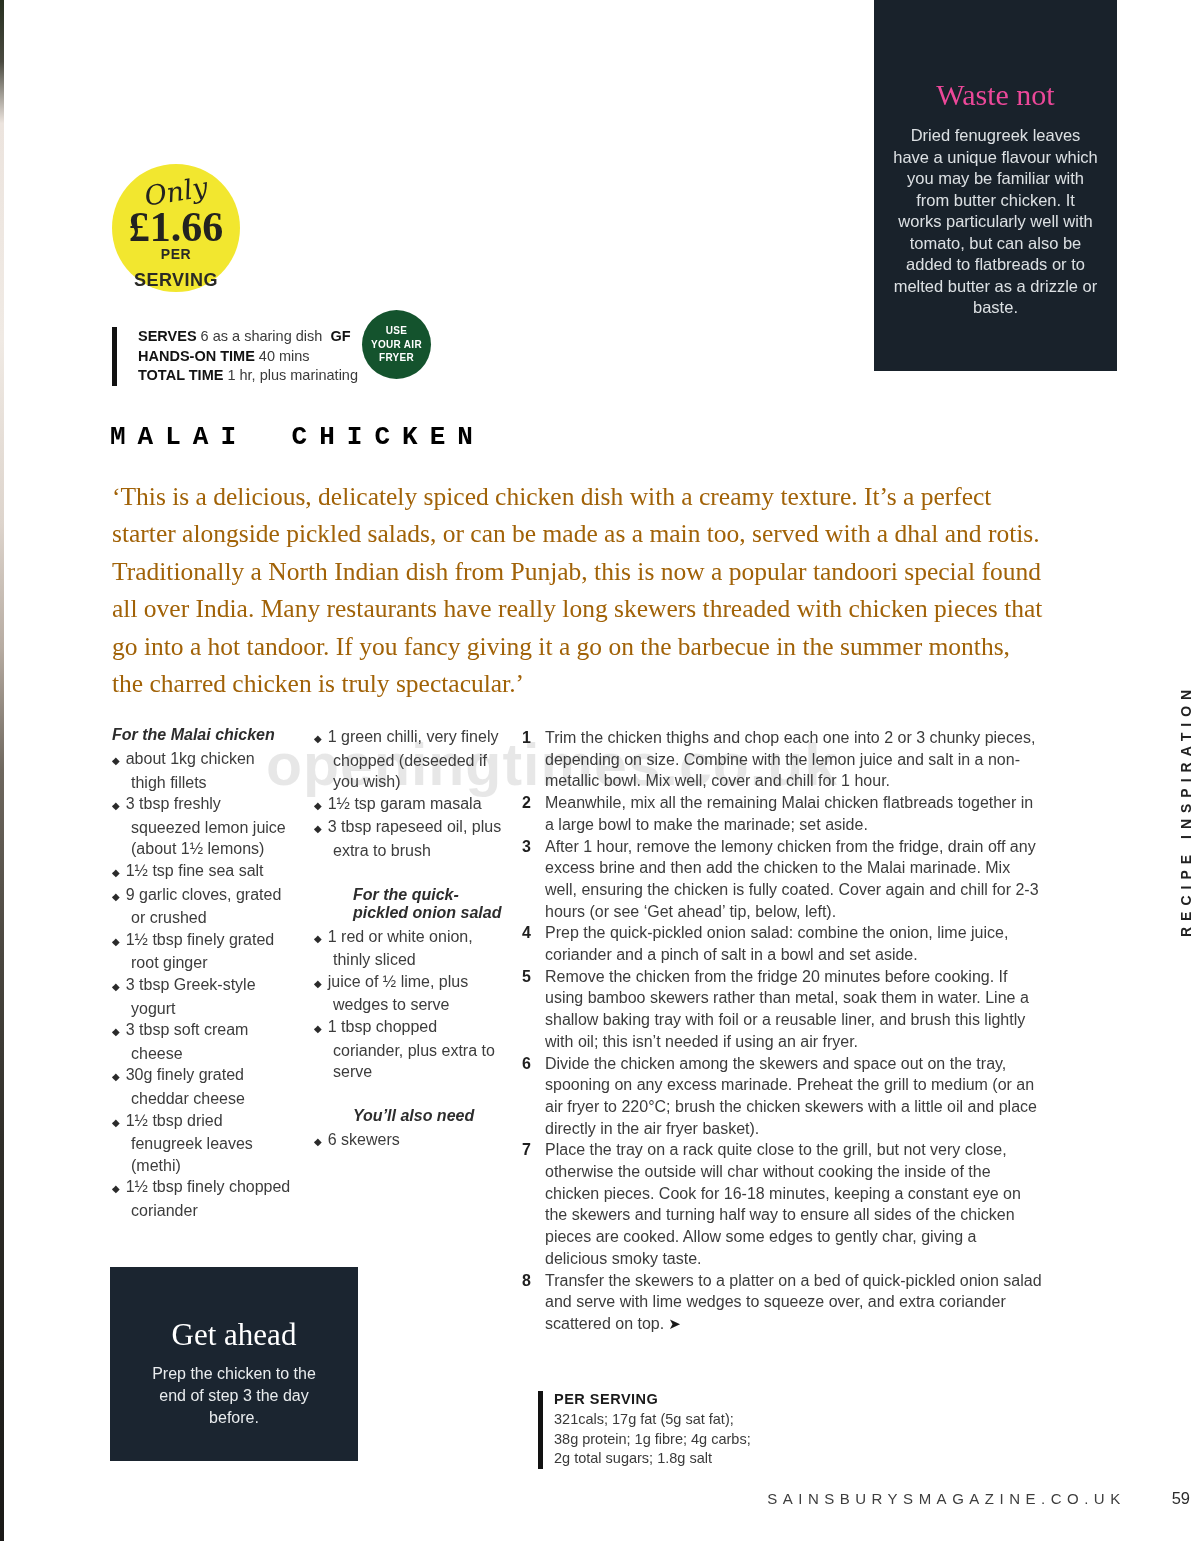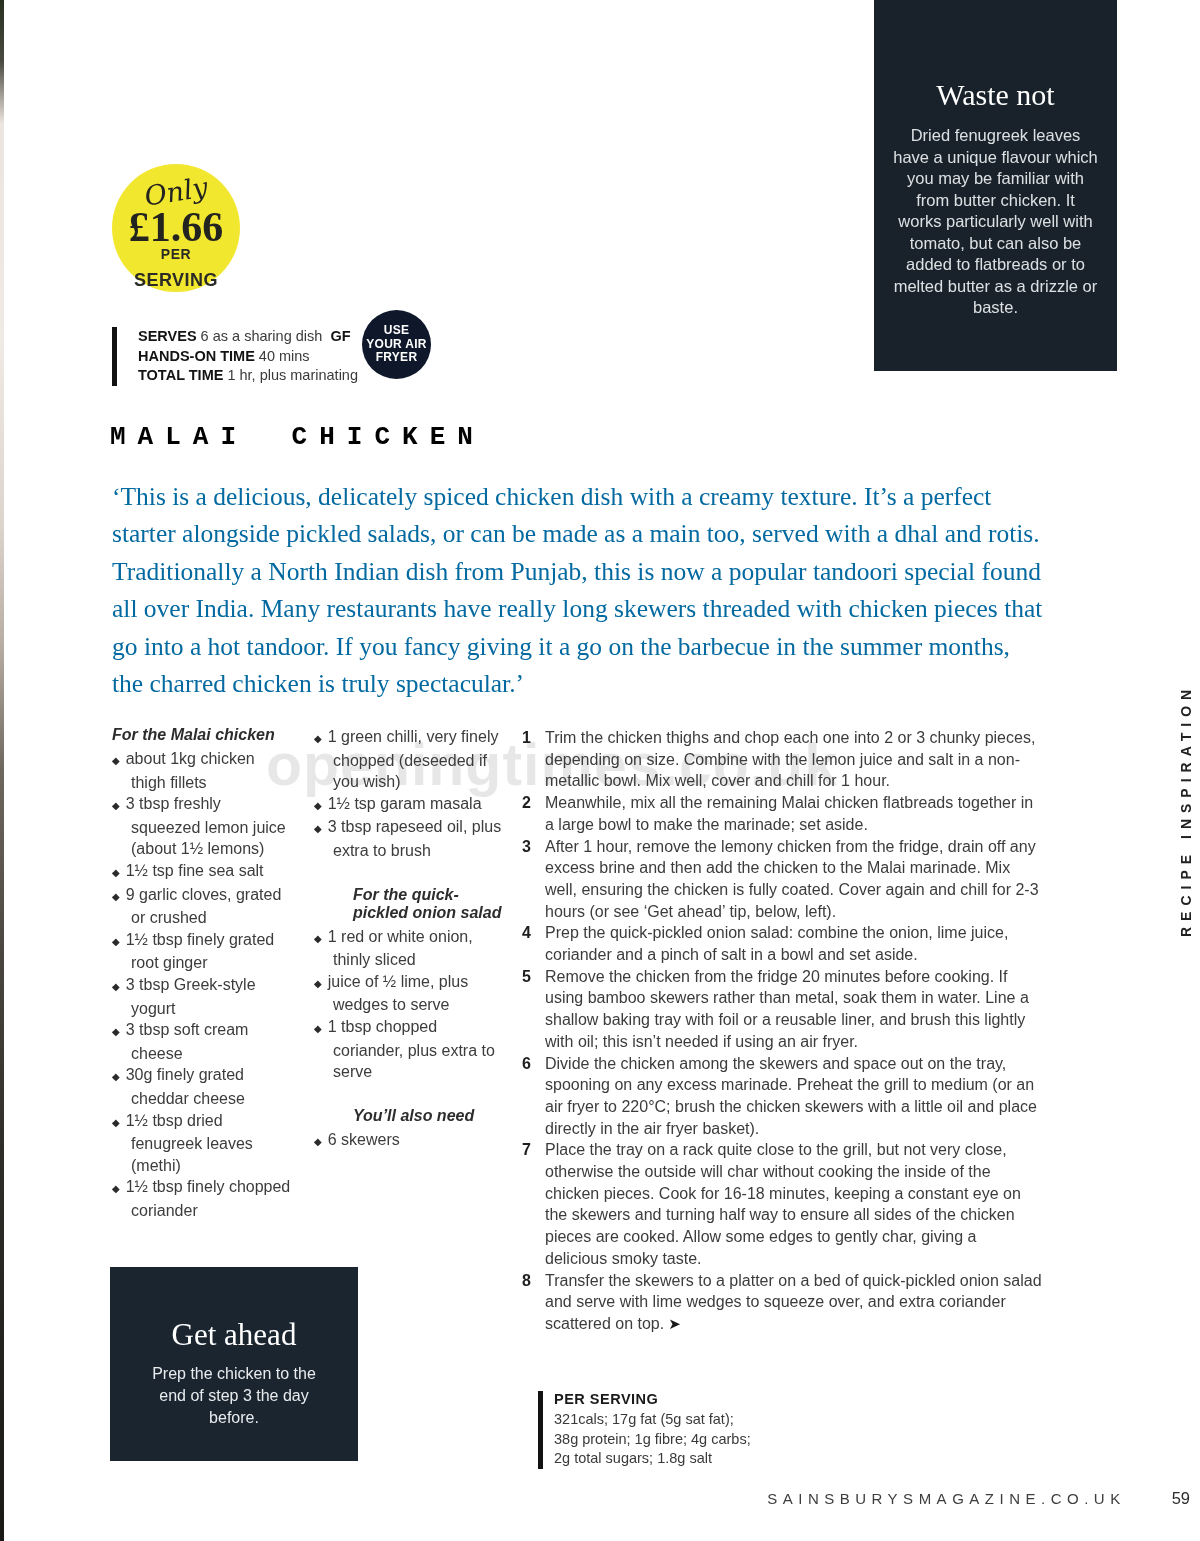--- a/index.html
+++ b/index.html
@@ -6,48 +6,48 @@
   body { background:#ffffff; font-family:"Liberation Sans", sans-serif; }
   .page { position:relative; width:1200px; height:1541px; background:#ffffff; overflow:hidden; }
 
   
   .edge-strip { position:absolute; left:0; top:0; width:4px; height:1541px;
     background:linear-gradient(180deg,#27301f 0%,#4a4a40 4%,#ece4de 8%,#f0eae4 22%,#ddd4cc 34%,#b7aca2 42%,#6e675e 50%,#4a463f 62%,#302e29 74%,#23221e 88%,#1a1917 100%); }
 
   
   .waste-box { position:absolute; left:874px; top:0; width:243px; height:371px;
     background:#19222b; text-align:center; padding:78px 16px 0; }
-  .waste-title { font-family:"Liberation Serif", serif; font-size:30px; color:#ffffff; font-weight:400; }
+  .waste-title { font-family:"Liberation Serif", serif; font-size:30px; color:#ec4899; font-weight:400; }
   .waste-body { margin:13px auto 0; width:205px; font-size:16.5px; line-height:21.5px; color:#dce0e3; }
 
   
   .price-circle { position:absolute; left:112px; top:164px; width:128px; height:128px;
     border-radius:50%; background:#f2e72f; text-align:center; color:#2a2a26; }
   .price-only { font-family:"DejaVu Serif", serif; font-style:italic; font-size:27px;
     transform:rotate(-9deg); margin-top:12px; color:#232320; }
   .price-amount { font-family:"Liberation Serif", serif; font-weight:bold; font-size:42px;
     line-height:40px; color:#232320; }
   .price-per { font-size:14px; font-weight:bold; line-height:15px; letter-spacing:0.5px; }
   .price-serving { font-size:18px; font-weight:bold; line-height:16px; letter-spacing:0.5px;margin-top:10px; }
 
   
   .meta-block { position:absolute; left:112px; top:327px; border-left:5px solid #121212; padding-left:21px; }
   .meta-line { font-size:14.5px; line-height:19.5px; color:#3a3a3a; }
   .meta-line b { color:#131313; }
 
   
   .airfryer-circle { position:absolute; left:362px; top:310px; width:69px; height:69px; border-radius:50%;
-    background:#0f172a; color:#ffffff; display:flex; flex-direction:column; justify-content:center;
-    text-align:center; font-weight:bold; font-size:12px; line-height:13.5px; letter-spacing:0.3px; }
+    background:#14532d; color:#ffffff; display:flex; flex-direction:column; justify-content:center;
+    text-align:center; font-weight:bold; font-size:10px; line-height:13.5px; letter-spacing:0.3px; }
 
   
   .recipe-title { position:absolute; left:110px; top:422px; font-size:26px; font-weight:bold;
     letter-spacing:12px; word-spacing:16px; color:#000000; white-space:nowrap;font-family:Liberation Mono, monospace; }
   .intro { position:absolute; left:112px; top:478px; width:932px; font-family:"Liberation Serif", serif;
-    font-size:25.5px; line-height:37.4px; color:#0369a1; }
+    font-size:25.5px; line-height:37.4px; color:#a16207; }
 
   
   .ing-col1 { position:absolute; left:112px; top:726px; width:180px; }
   .ing-col2 { position:absolute; left:314px; top:726px; width:196px; }
   .ing-heading { font-size:16px; font-weight:bold; font-style:italic; color:#2d2d2d; margin-bottom:4px; }
   .ing-heading.spaced { margin-top:24px;margin-left:39px; }
   .ing-item { font-size:16px; line-height:21.6px; color:#3c3c3c; padding-left:19px; text-indent:-19px; }
   .bullet { font-size:10px; margin-right:6px; color:#2b2b2b; }
 
   

